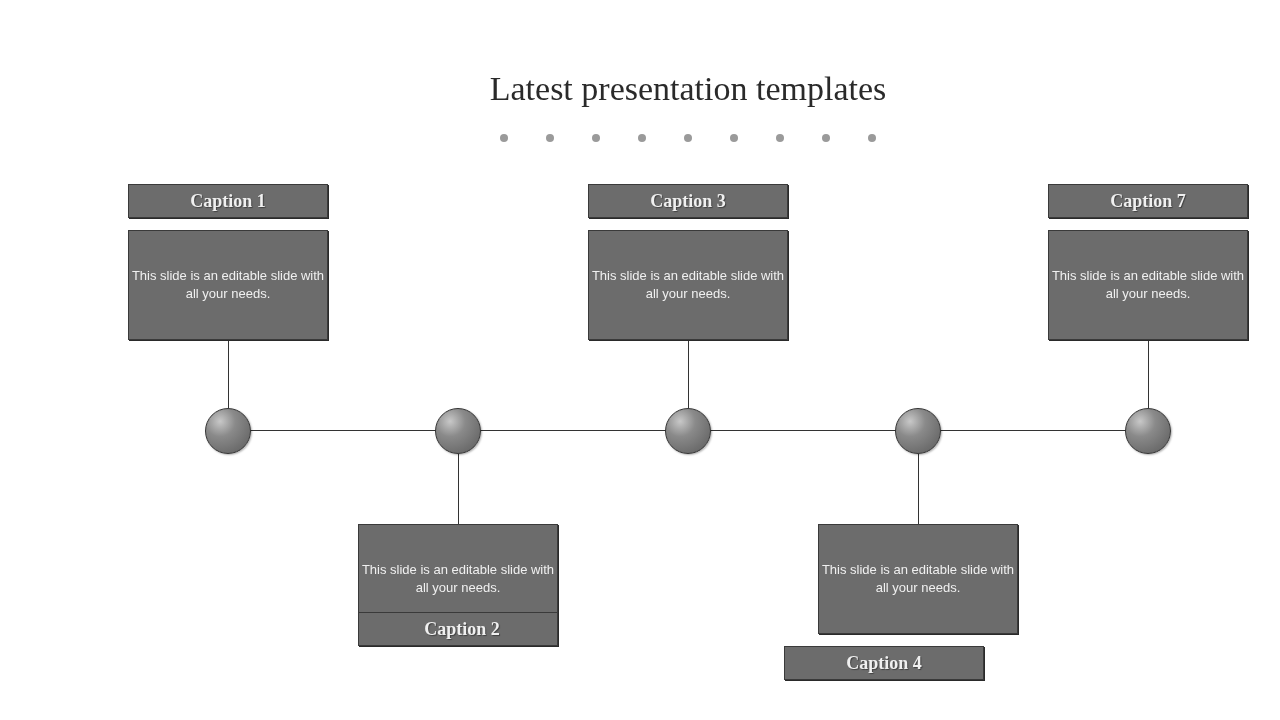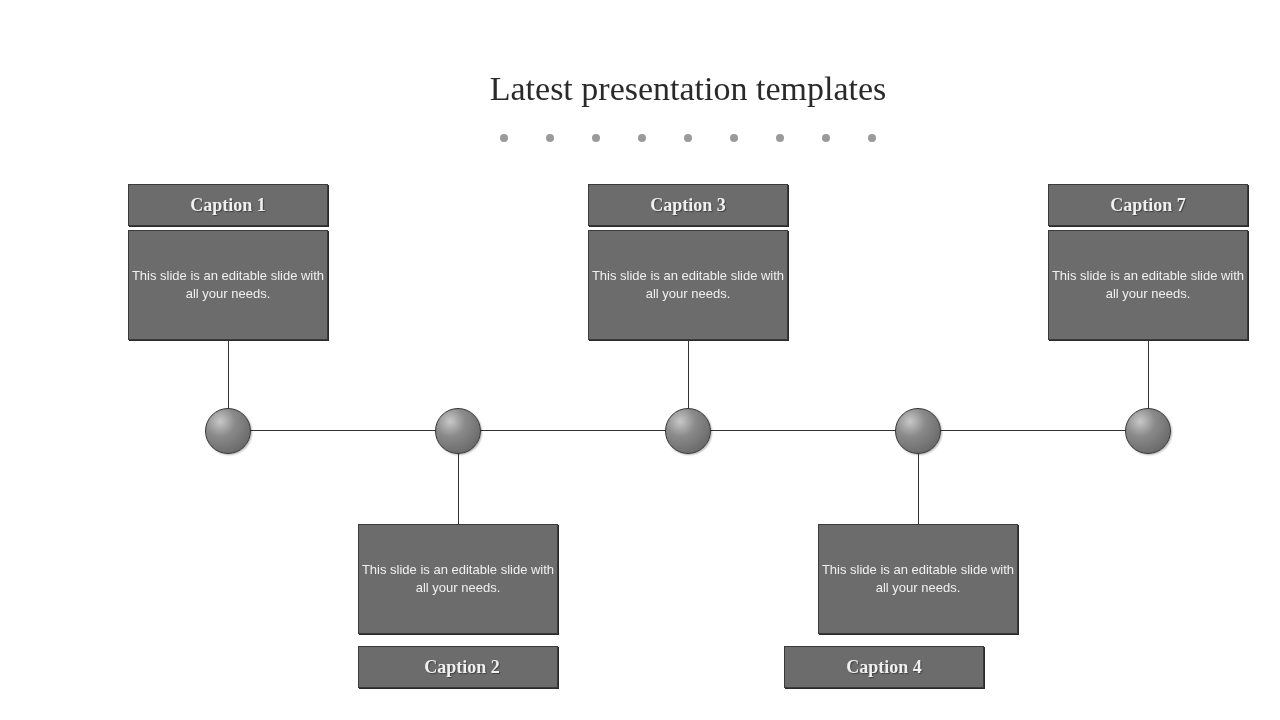--- a/index.html
+++ b/index.html
@@ -32,21 +32,21 @@
   }
   .dot {
     width: 8px;
     height: 8px;
     border-radius: 50%;
     background: #9a9a9a;
   }
   .caption-pill {
     position: absolute;
     width: 200px;
-    height: 42px;
+    height: 34px;
     background: #6c6c6c;
     border: 1px solid #3a3a3a;
     box-shadow: 1px 1px 0 #2a2a2a;
     display: flex;
     align-items: center;
     justify-content: center;
     font-size: 18px;
     font-weight: bold;
     color: #f0f0f0;
     text-shadow: 1px 1px 1px rgba(0,0,0,0.4);
@@ -106,21 +106,21 @@
 
 <div class="hline" style="left:180px; top:382px; width:920px;"></div>
 
 <div class="vline" style="left:180px; top:290px; height:70px;"></div>
 <div class="caption-pill" style="left:80px; top:136px;">Caption 1</div>
 <div class="desc-box" style="left:80px; top:182px;">This slide is an editable slide with all your needs.</div>
 <div class="node" style="left:157px; top:360px;"></div>
 
 <div class="vline" style="left:410px; top:406px; height:70px;"></div>
 <div class="desc-box" style="left:310px; top:476px;">This slide is an editable slide with all your needs.</div>
-<div class="caption-pill" style="left:310px; top:598px;padding-left:8px;">Caption 2</div>
+<div class="caption-pill" style="left:310px; top:564px;padding-left:8px;">Caption 2</div>
 <div class="node" style="left:387px; top:360px;"></div>
 
 <div class="vline" style="left:640px; top:290px; height:70px;"></div>
 <div class="caption-pill" style="left:540px; top:136px;text-align:center;">Caption 3</div>
 <div class="desc-box" style="left:540px; top:182px;">This slide is an editable slide with all your needs.</div>
 <div class="node" style="left:617px; top:360px;"></div>
 
 <div class="vline" style="left:870px; top:406px; height:70px;"></div>
 <div class="desc-box" style="left:770px; top:476px;">This slide is an editable slide with all your needs.</div>
 <div class="caption-pill" style="left:736px; top:598px;">Caption 4</div>

